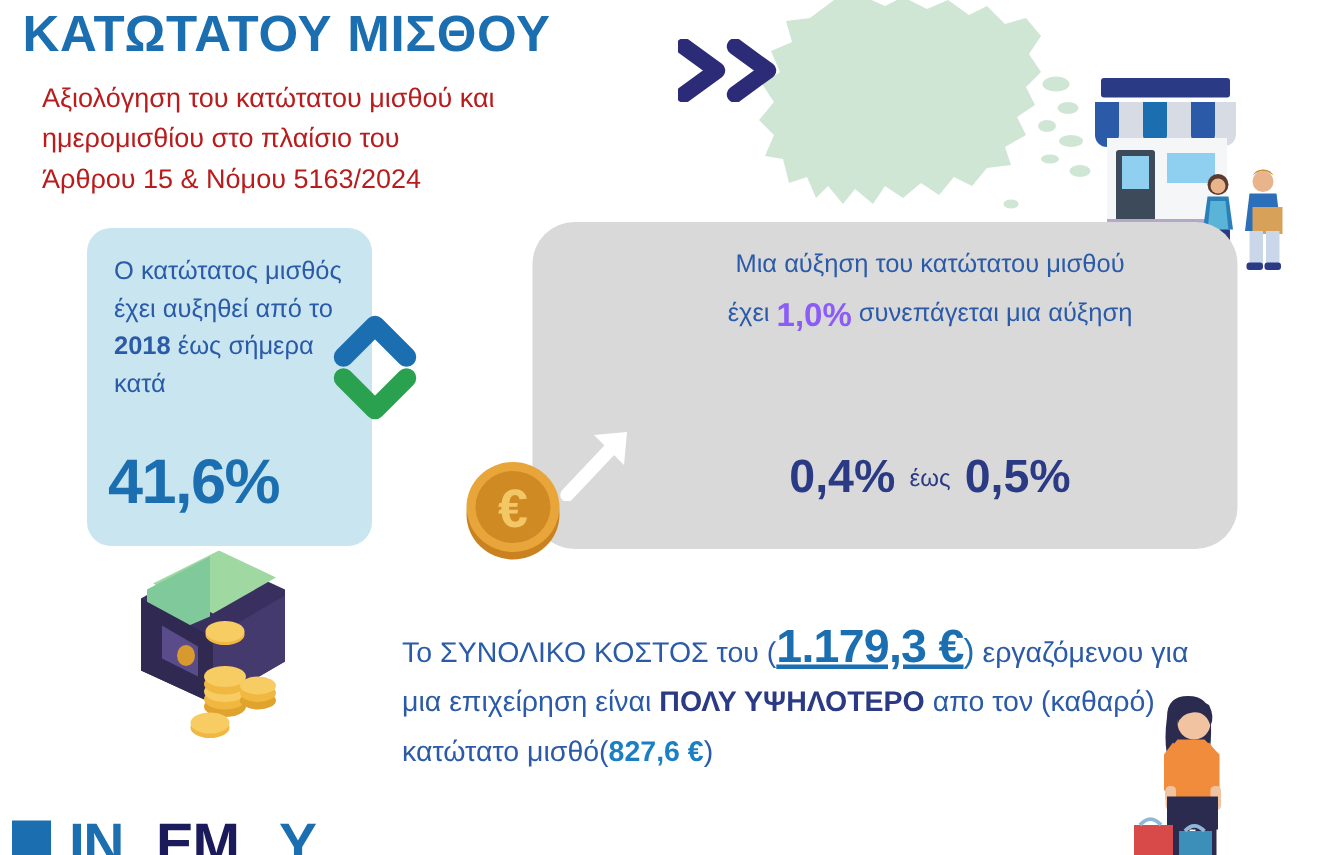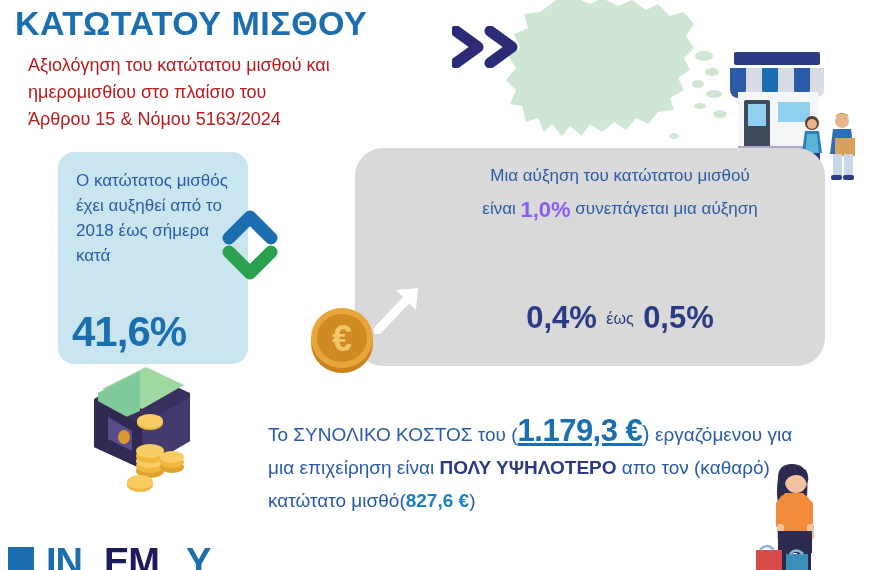--- a/index.html
+++ b/index.html
@@ -88,25 +88,25 @@
   }
   .card-left-text {
     position: absolute;
     left: 76px;
     top: 168px;
     width: 165px;
     font-size: 17px;
     line-height: 25px;
     color: #2b5ba8;
   }
-  .card-left-text b { color: #2b5ba8; font-weight: normal; }
+  .card-left-text b { color: #2b5ba8; font-weight: bold; }
   .card-left-big {
     position: absolute;
     left: 72px;
-    top: 308px;
+    top: 297px;
     font-size: 42px;
     font-weight: bold;
     color: #1b6fb0;
     letter-spacing: -1px;
   }
   .card-arrows {
     position: absolute;
     left: 222px;
     top: 208px;
     width: 56px;
@@ -279,21 +279,21 @@
     <span>Ο κατώτατος μισθός έχει αυξηθεί από το </span><b>2018</b><span> έως σήμερα κατά</span>
   </div>
   <div class="card-left-big">41,6%</div>
   <svg class="card-arrows" viewBox="0 0 56 74">
     <path d="M7 30 L28 9 L49 30" stroke="#1b6fb0" stroke-width="13" fill="none" stroke-linecap="round" stroke-linejoin="round"></path>
     <path d="M7 44 L28 65 L49 44" stroke="#2aa14f" stroke-width="13" fill="none" stroke-linecap="round" stroke-linejoin="round"></path>
   </svg>
 
   <div class="card-grey"></div>
   <div class="grey-line grey-l1">Μια αύξηση του κατώτατου μισθού</div>
-  <div class="grey-line grey-l2"><span>είναι </span><span class="hl-bright">1,0%</span><span> συνεπάγεται μια αύξηση</span></div>
+  <div class="grey-line grey-l2"><span>έχει </span><span class="hl-bright">1,0%</span><span> συνεπάγεται μια αύξηση</span></div>
   <div class="grey-line grey-l5"><span class="pct-big">0,4%</span>&nbsp;&nbsp;<span class="eos">έως</span>&nbsp;&nbsp;<span class="pct-big">0,5%</span></div>
 
   <svg class="coin-arrow" viewBox="0 0 54 54">
     <path d="M6 50 L40 14" stroke="#ffffff" stroke-width="9" stroke-linecap="round" fill="none"></path>
     <path d="M24 10 L46 8 L44 30 Z" fill="#ffffff"></path>
   </svg>
 
   <svg class="coin" viewBox="0 0 72 72">
     <ellipse cx="36" cy="40" rx="31" ry="30" fill="#c9821f"></ellipse>
     <ellipse cx="36" cy="35" rx="31" ry="30" fill="#e8a53a"></ellipse>

